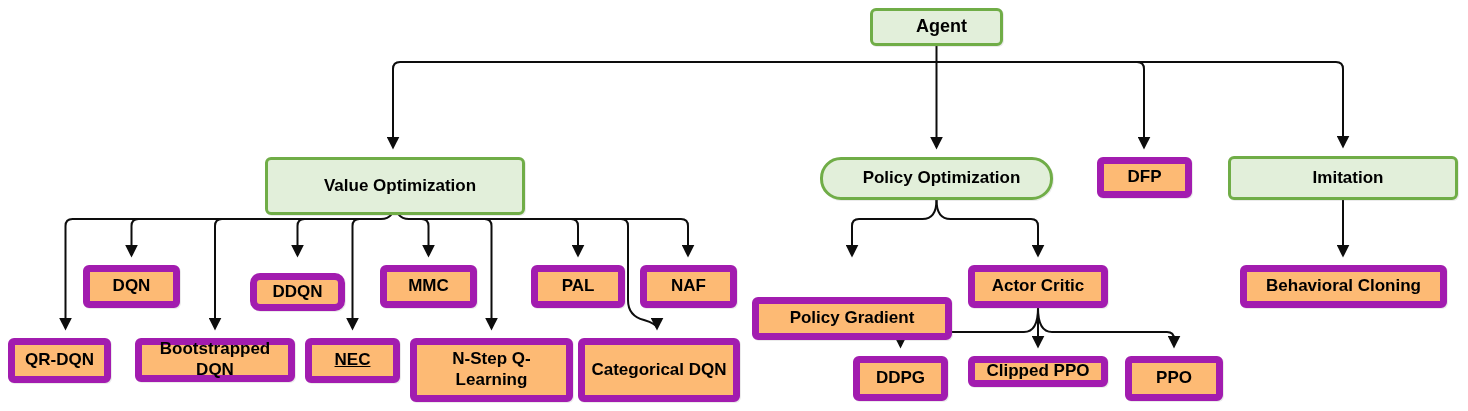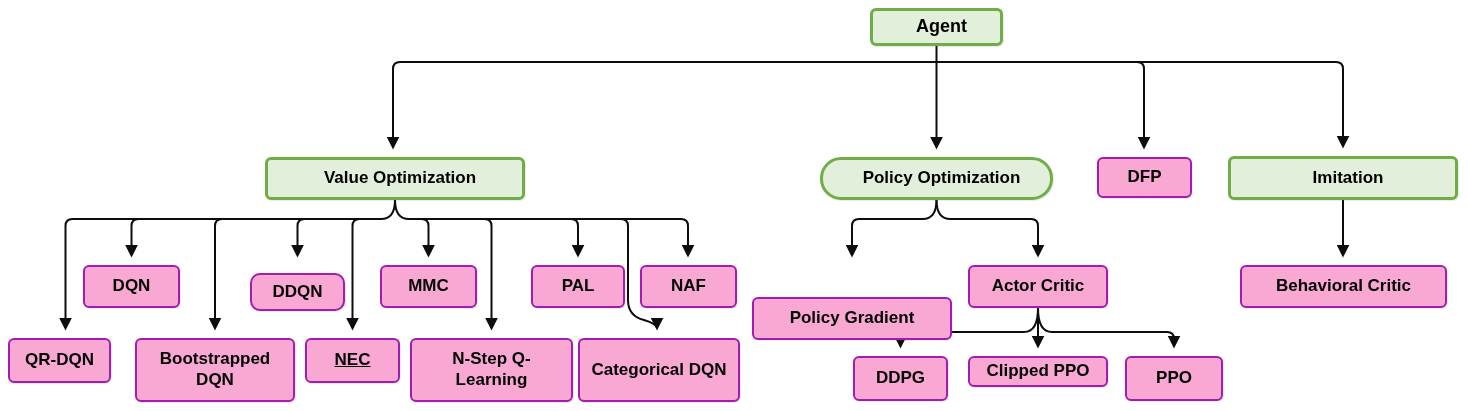--- a/index.html
+++ b/index.html
@@ -35,22 +35,22 @@
     border-radius: 6px;
     padding: 2px 6px;
     box-shadow: 1px 1px 0 rgba(120,120,120,0.15);
   }
   .node.green {
     background: #e2efda;
     border: 3px solid #70ad47;
     padding-left: 16px;
   }
   .node.blue {
-    background: #f9a8d4;
-    border: 2px solid #a21caf;
+    background: #fdba74;
+    border: 7px solid #a21caf;
   }
   .node.root { font-size: 18px; }
   path.edge {
     fill: none;
     stroke: #0d0d0d;
     stroke-width: 2px;
   }
 </style>
 </head>
 <body>
@@ -83,21 +83,21 @@
         <path class="edge" d="M 1343 200 V 255" marker-end="url(#arrowhead)"></path>
         <path class="edge" d="M 1038 308 Q 1038 332 1024 332 H 907.5 Q 900.5 332 900.5 339 V 346" marker-end="url(#arrowhead)"></path>
         <path class="edge" d="M 1038 308 V 346" marker-end="url(#arrowhead)"></path>
         <path class="edge" d="M 1038 308 Q 1038 332 1052 332 H 1167 Q 1174 332 1174 339 V 346" marker-end="url(#arrowhead)"></path>
       </g>
   </svg>
   <div id="nodes">
       <div class="node green root" style="left: 870px; top: 8px; width: 133px; height: 38px;">
         <span>Agent</span>
       </div>
-      <div class="node green" style="left: 265px; top: 157px; width: 260px; height: 43px;">
+      <div class="node green" style="left: 265px; top: 157px; width: 260px; height: 58px;">
         <span>Value Optimization</span>
       </div>
       <div class="node green" style="left: 820px; top: 157px; width: 233px; height: 43px; border-radius: 21px;">
         <span>Policy Optimization</span>
       </div>
       <div class="node blue" style="left: 1097px; top: 157px; width: 95px; height: 41px;">
         <span>DFP</span>
       </div>
       <div class="node green" style="left: 1228px; top: 156px; width: 230px; height: 44px; text-align: center;">
         <span>Imitation</span>
@@ -117,26 +117,26 @@
       <div class="node blue" style="left: 640px; top: 265px; width: 97px; height: 43px;">
         <span>NAF</span>
       </div>
       <div class="node blue" style="left: 752px; top: 265px; width: 200px; height: 43px; margin-top: 32px;">
         <span>Policy Gradient</span>
       </div>
       <div class="node blue" style="left: 968px; top: 265px; width: 140px; height: 43px;">
         <span>Actor Critic</span>
       </div>
       <div class="node blue" style="left: 1240px; top: 265px; width: 207px; height: 43px;">
-        <span>Behavioral Critic</span>
+        <span>Behavioral Cloning</span>
       </div>
       <div class="node blue" style="left: 8px; top: 338px; width: 103px; height: 45px;">
         <span>QR-DQN</span>
       </div>
-      <div class="node blue" style="left: 135px; top: 338px; width: 160px; height: 64px;">
+      <div class="node blue" style="left: 135px; top: 338px; width: 160px; height: 44px;">
         <span>Bootstrapped DQN</span>
       </div>
       <div class="node blue" style="left: 305px; top: 338px; width: 95px; height: 45px; text-decoration: underline;">
         <span>NEC</span>
       </div>
       <div class="node blue" style="left: 410px; top: 338px; width: 163px; height: 64px;">
         <span>N-Step Q-Learning</span>
       </div>
       <div class="node blue" style="left: 578px; top: 338px; width: 162px; height: 64px;">
         <span>Categorical DQN</span>

